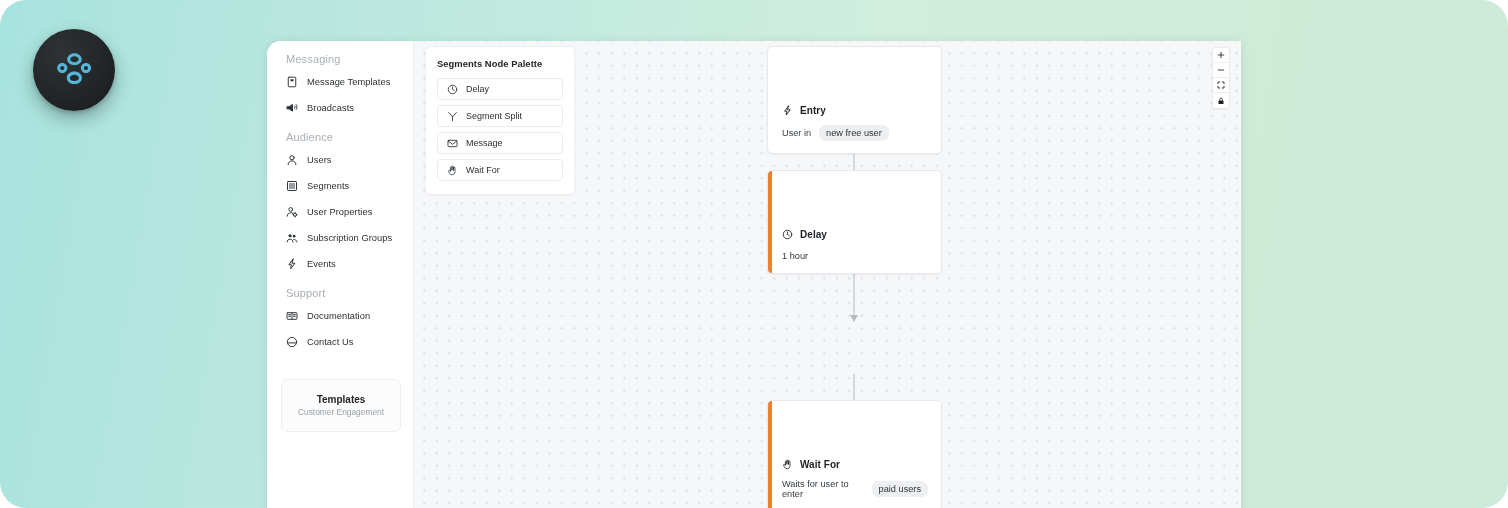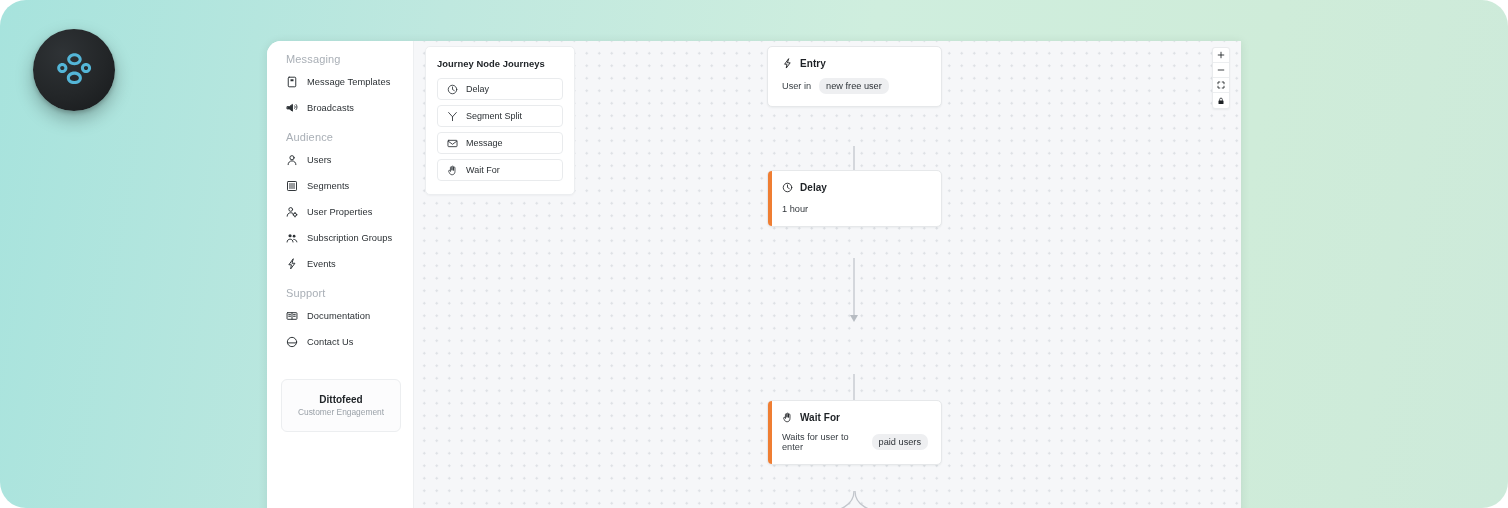--- a/index.html
+++ b/index.html
@@ -174,20 +174,21 @@
   .node-accent {
     position: absolute;
     left: 0; top: 0; bottom: 0;
     width: 3.5px;
   }
   .node-body { padding: 11px 13px 12px 14px; }
   .node-header {
     display: flex;
     align-items: center;
     gap: 7px;
+    margin-top: 47px;
   }
   .node-icon {
     width: 11px; height: 11px; flex: 0 0 11px;
     display:flex; align-items:center; justify-content:center;
     color: #1d2023;
   }
   .node-icon svg { display: block; width: 11px; height: 11px; }
   .node-title {
     font-size: 10px;
     font-weight: bold;
@@ -356,21 +357,21 @@
         <span class="nav-icon">
           <svg viewBox="0 0 16 16" fill="none" stroke="currentColor" stroke-width="1.3" stroke-linecap="round" stroke-linejoin="round">
             <circle cx="8" cy="8" r="6.2"></circle>
             <path d="M2.6 9.2h10.8"></path>
           </svg>
         </span>
         <span class="nav-label">Contact Us</span>
       </div>
 
       <div id="brand-card">
-        <div id="brand-name">Dittofeed</div>
+        <div id="brand-name">Templates</div>
         <div id="brand-tag">Customer Engagement</div>
       </div>
     </nav>
 
     <div id="canvas">
 
       <svg id="edges" viewBox="0 0 827 500" preserveAspectRatio="none">
         <g stroke="#c2c6cc" stroke-width="1.3" fill="none">
           <path d="M440 105 L440 160"></path>
           <path d="M440 217 L440 278"></path>
@@ -379,21 +380,21 @@
           <path d="M441 450 C 441 468, 461 470, 486 478 C 511 486, 536 494, 561 500"></path>
         </g>
         <g fill="#b7bcc2">
           <polygon points="440,163 436,156 444,156"></polygon>
           <polygon points="440,281 436,274 444,274"></polygon>
           <polygon points="440,391 436,384 444,384"></polygon>
         </g>
       </svg>
 
       <div id="palette">
-        <div id="palette-title">Journey Node Journeys</div>
+        <div id="palette-title">Segments Node Palette</div>
 
         <div class="palette-item">
           <span class="palette-icon">
             <svg viewBox="0 0 16 16" fill="none" stroke="currentColor" stroke-width="1.25" stroke-linecap="round" stroke-linejoin="round">
               <circle cx="8" cy="8" r="6.2"></circle>
                 <path d="M8 4.3V8l2.6 1.6"></path>
             </svg>
           </span>
           <span class="palette-label">Delay</span>
         </div>

